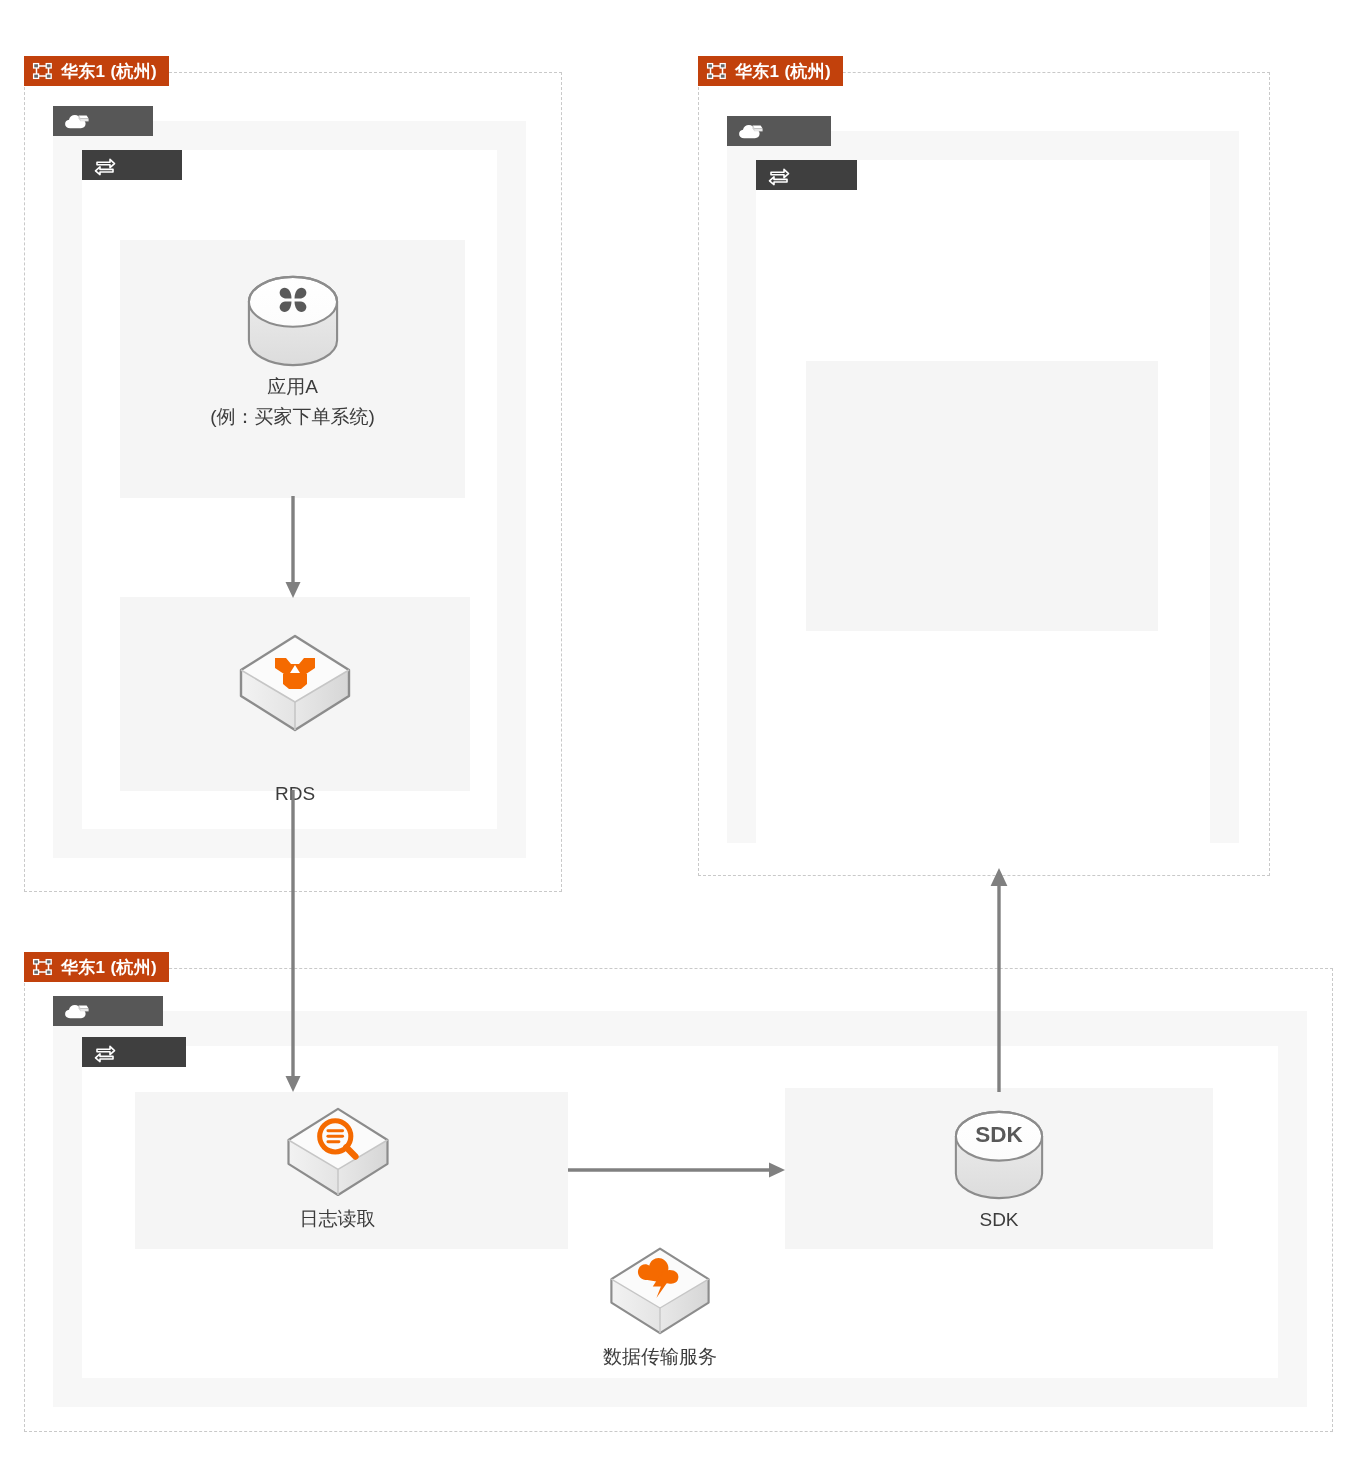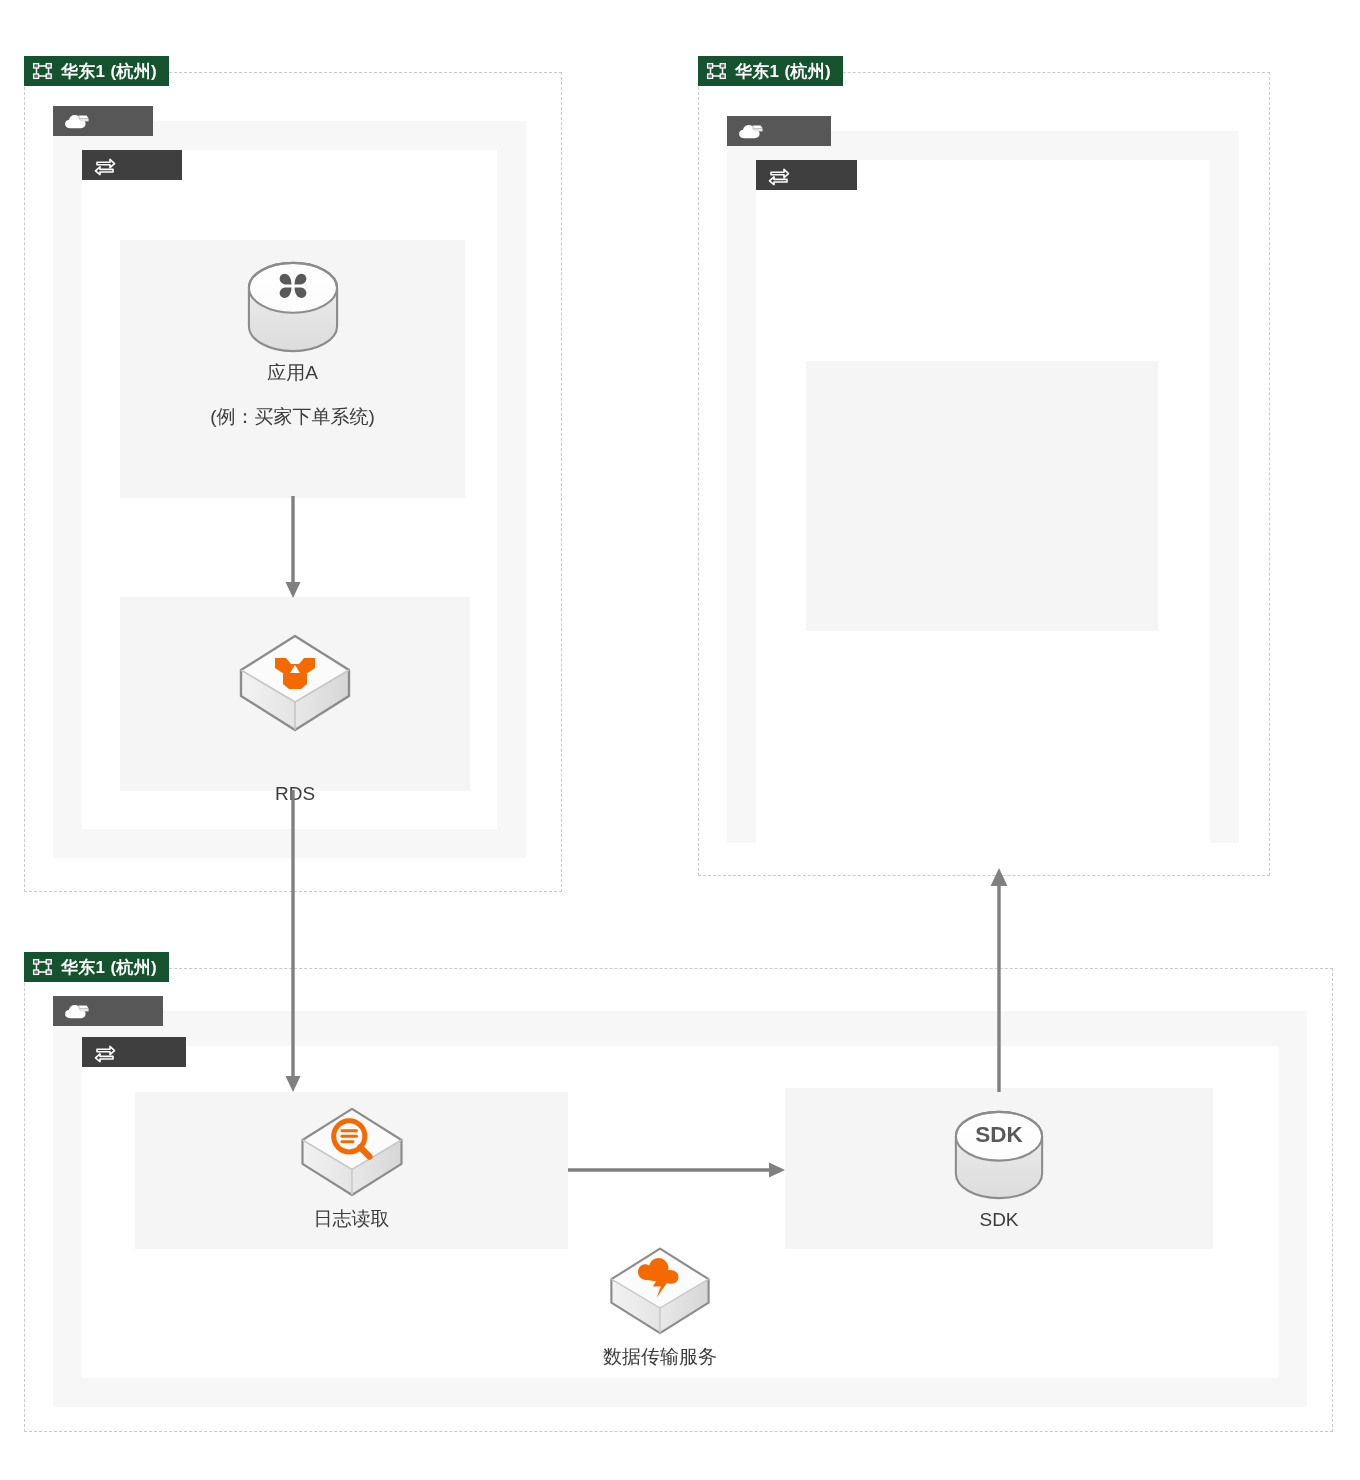--- a/index.html
+++ b/index.html
@@ -24,21 +24,21 @@
     position:absolute;
     display:flex;align-items:center;
     box-sizing:border-box;
     color:#ffffff;
     font-weight:bold;
     letter-spacing:.3px;
     white-space:nowrap;
     z-index:6;
   }
   .chip.region-chip{
-    background:#14532d;
+    background:#c2410c;
     height:30px;
     padding:0 12px 0 9px;
     font-size:17px;
   }
   .chip.vpc-chip{
     background:#575757;
     height:30px;
     padding:0 12px 0 11px;
   }
   .chip.vsw-chip{
@@ -59,21 +59,21 @@
   .node{position:absolute;display:flex;flex-direction:column;align-items:center;}
   .node .glyph{display:block;}
   .node .cap{
     color:#3c3c3c;
     font-size:19px;
     line-height:1.45;
     text-align:center;
     white-space:nowrap;
     margin-top:6px;
   }
-  .node .cap.sub{font-size:19px;margin-top:16px;}
+  .node .cap.sub{font-size:19px;margin-top:2px;}
 
   
   .conn{position:absolute;}
   svg{display:block;overflow:visible;}
 </style>
 </head>
 <body>
 
 <div id="stage">
 
@@ -153,21 +153,21 @@
       <svg width="24" height="20" viewBox="0 0 24 20">
         <path d="M4,7.2 L17,7.2 L17,4.4 L21.5,8.6 L17,12.6 L17,9.8 L4,9.8 Z" fill="none" stroke="#ffffff" stroke-width="1.6" stroke-linejoin="round"></path>
         <path d="M20,14.4 L7,14.4 L7,11.8 L2.5,15.8 L7,19.6 L7,17 L20,17 Z" fill="none" stroke="#ffffff" stroke-width="1.6" stroke-linejoin="round"></path>
       </svg>
     </span>
     <span class="chip-label"></span>
   </div>
 
   <div class="node-box" style="left:120px;top:240px;width:345px;height:258px;"></div>
 
-  <div class="node" style="left:120px;top:261px;width:345px;">
+  <div class="node" style="left:120px;top:275px;width:345px;">
     <span class="glyph">
       <svg width="96" height="92" viewBox="0 0 100 96">
         <use href="#sym-cylinder" x="0" y="0" width="100" height="96"></use>
         <g transform="translate(50,26)" fill="#595959">
           <path d="M-1.6,-1.6 C-1.6,-10 -7,-14.5 -11.5,-11.8 C-15.6,-9.3 -14.5,-2.6 -8.4,-1.6 Z"></path>
           <path d="M1.6,-1.6 C1.6,-10 7,-14.5 11.5,-11.8 C15.6,-9.3 14.5,-2.6 8.4,-1.6 Z"></path>
           <path d="M-1.6,1.6 C-1.6,10 -7,14.5 -11.5,11.8 C-15.6,9.3 -14.5,2.6 -8.4,1.6 Z"></path>
           <path d="M1.6,1.6 C1.6,10 7,14.5 11.5,11.8 C15.6,9.3 14.5,2.6 8.4,1.6 Z"></path>
         </g>
       </svg>
@@ -276,21 +276,21 @@
       <svg width="24" height="20" viewBox="0 0 24 20">
         <path d="M4,7.2 L17,7.2 L17,4.4 L21.5,8.6 L17,12.6 L17,9.8 L4,9.8 Z" fill="none" stroke="#ffffff" stroke-width="1.6" stroke-linejoin="round"></path>
         <path d="M20,14.4 L7,14.4 L7,11.8 L2.5,15.8 L7,19.6 L7,17 L20,17 Z" fill="none" stroke="#ffffff" stroke-width="1.6" stroke-linejoin="round"></path>
       </svg>
     </span>
     <span class="chip-label"></span>
   </div>
 
   <div class="node-box" style="left:135px;top:1092px;width:433px;height:157px;"></div>
 
-  <div class="node" style="left:135px;top:1103px;width:433px;">
+  <div class="node" style="left:121px;top:1103px;width:433px;">
     <span class="glyph">
       <svg width="110" height="96" viewBox="0 0 120 104">
         <use href="#sym-cube" x="0" y="0" width="120" height="104"></use>
         <g transform="translate(57,36)">
           <circle cx="0" cy="0" r="17" fill="none" stroke="#f56a00" stroke-width="5.5"></circle>
           <path d="M12,12 L22,22" stroke="#f56a00" stroke-width="7" stroke-linecap="round"></path>
           <g stroke="#f56a00" stroke-width="3.2" stroke-linecap="round">
             <path d="M-8,-6 L8,-6"></path>
               <path d="M-8,0 L8,0"></path>
               <path d="M-8,6 L4,6"></path>

